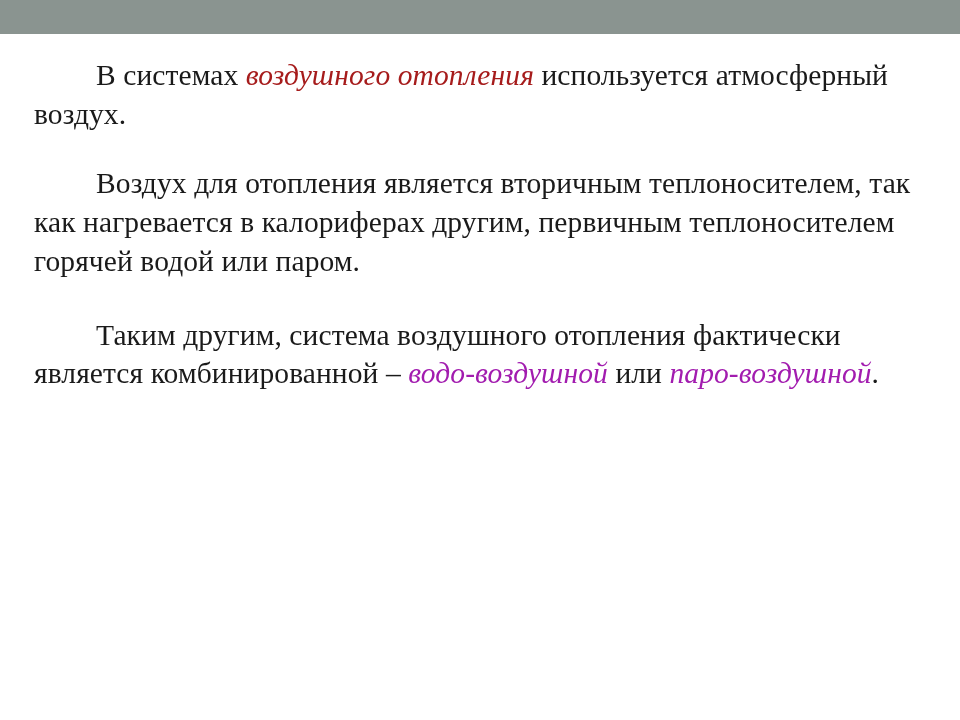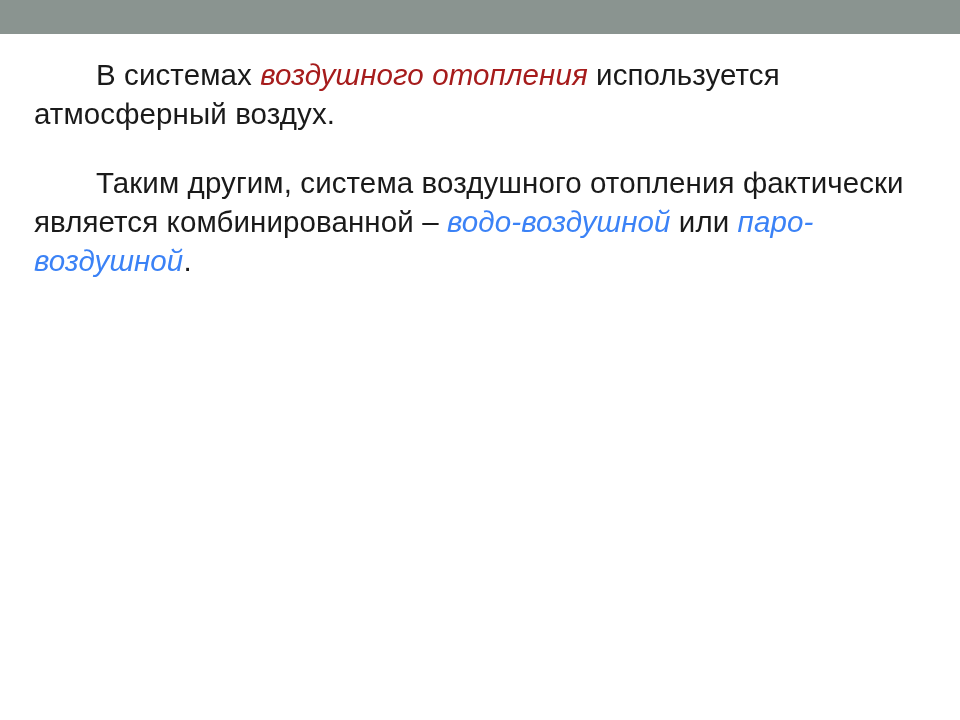--- a/index.html
+++ b/index.html
@@ -28,56 +28,60 @@
     height: 34px;
     background: #8a9490;
   }
   .content {
     position: absolute;
     top: 34px;
     left: 0;
     width: 960px;
     padding: 22px 34px 0 34px;
     box-sizing: border-box;
+    font-family: Liberation Serif, serif;
   }
   .para {
     font-size: 29.5px;
     line-height: 1.31;
     color: #1a1a1a;
     margin: 0 0 1.05em 0;
     text-indent: 62px;
     letter-spacing: 0.1px;
   }
   .para:last-child {
     margin-bottom: 0;
   }
   .para.p2 {
     margin-bottom: 1.2em;
   }
   .hl-red {
     color: #a61c1c;
     font-style: italic;
   }
   .hl-navy {
-    color: #3b82f6;
+    color: #a21caf;
     font-style: italic;
   }
 </style>
 </head>
 <body>
 
 <div class="slide">
 
   <div class="top-band"></div>
 
   <div class="content">
 
     <p class="para p1">
       <span>В системах </span><span class="hl-red">воздушного отопления</span><span> используется атмосферный воздух.</span>
     </p>
 
+    <p class="para p2">
+      <span>Воздух для отопления является вторичным теплоносителем, так как нагревается в калориферах другим, первичным теплоносителем горячей водой или паром.</span>
+    </p>
 
     <p class="para p3">
       <span>Таким другим, система воздушного отопления фактически является комбинированной – </span><span class="hl-navy">водо-воздушной</span><span> или </span><span class="hl-navy">паро-воздушной</span><span>.</span>
     </p>
 
   </div>
 </div>
 
 </body></html>

